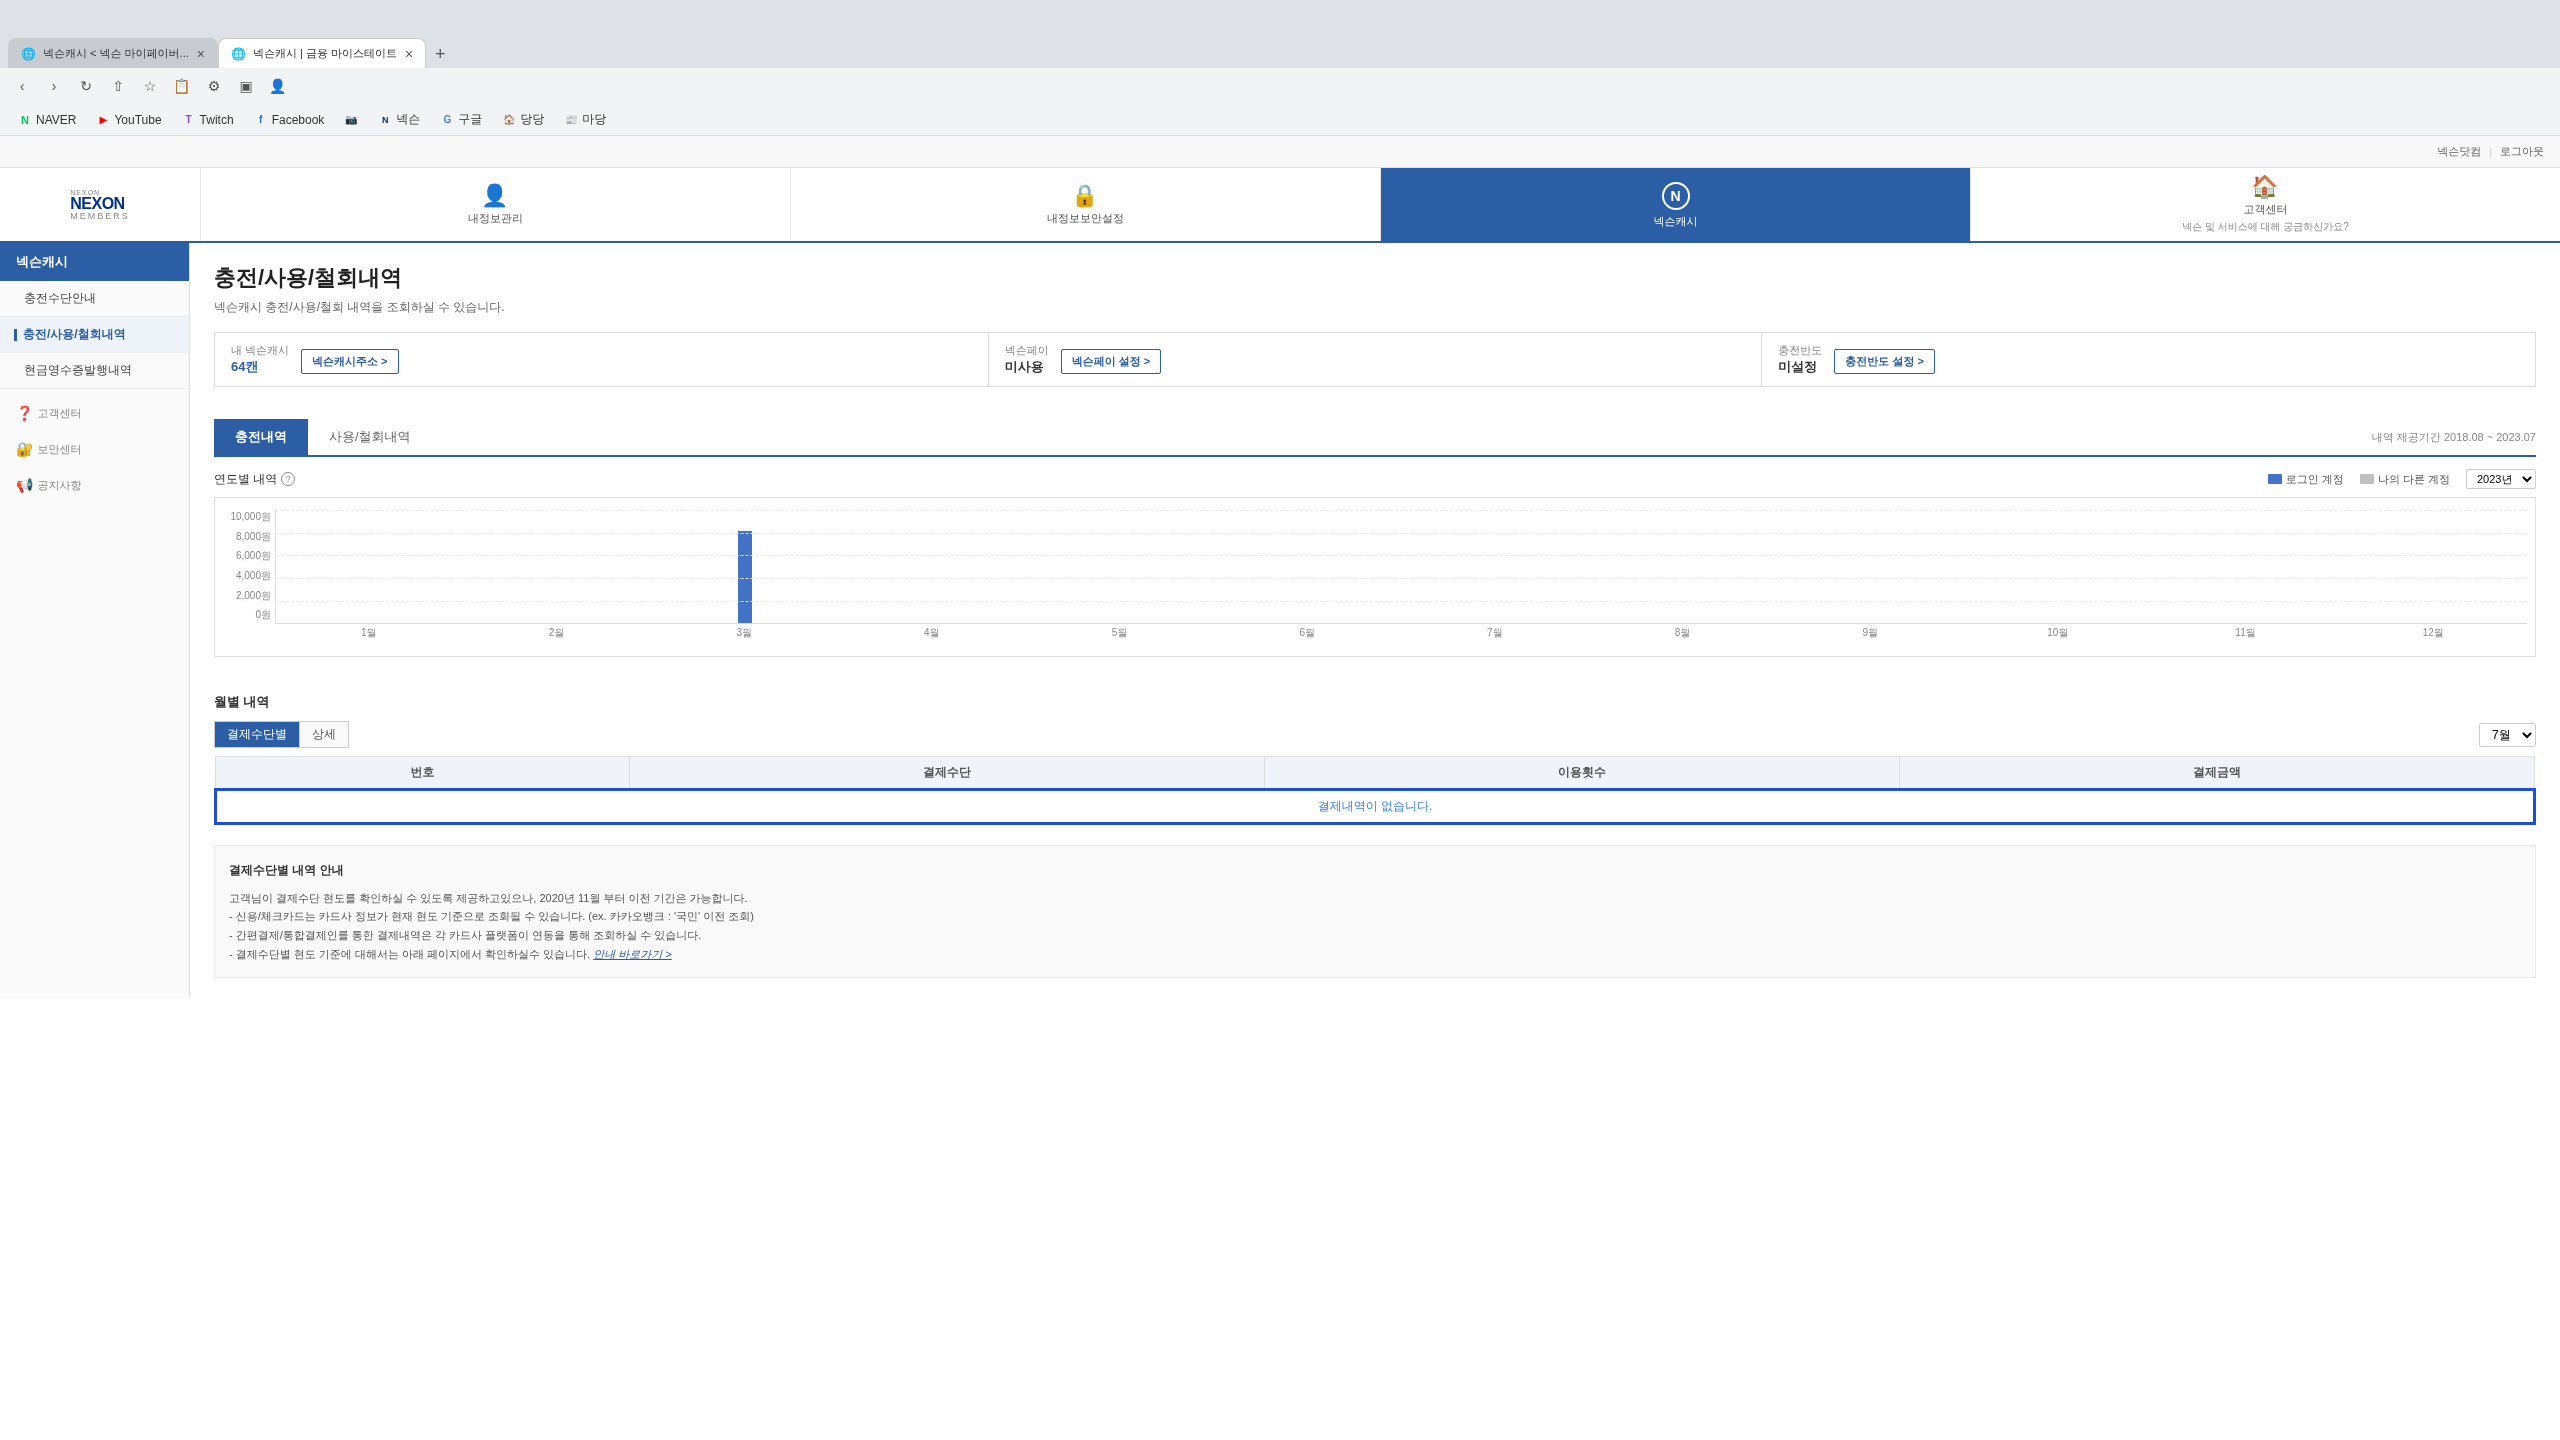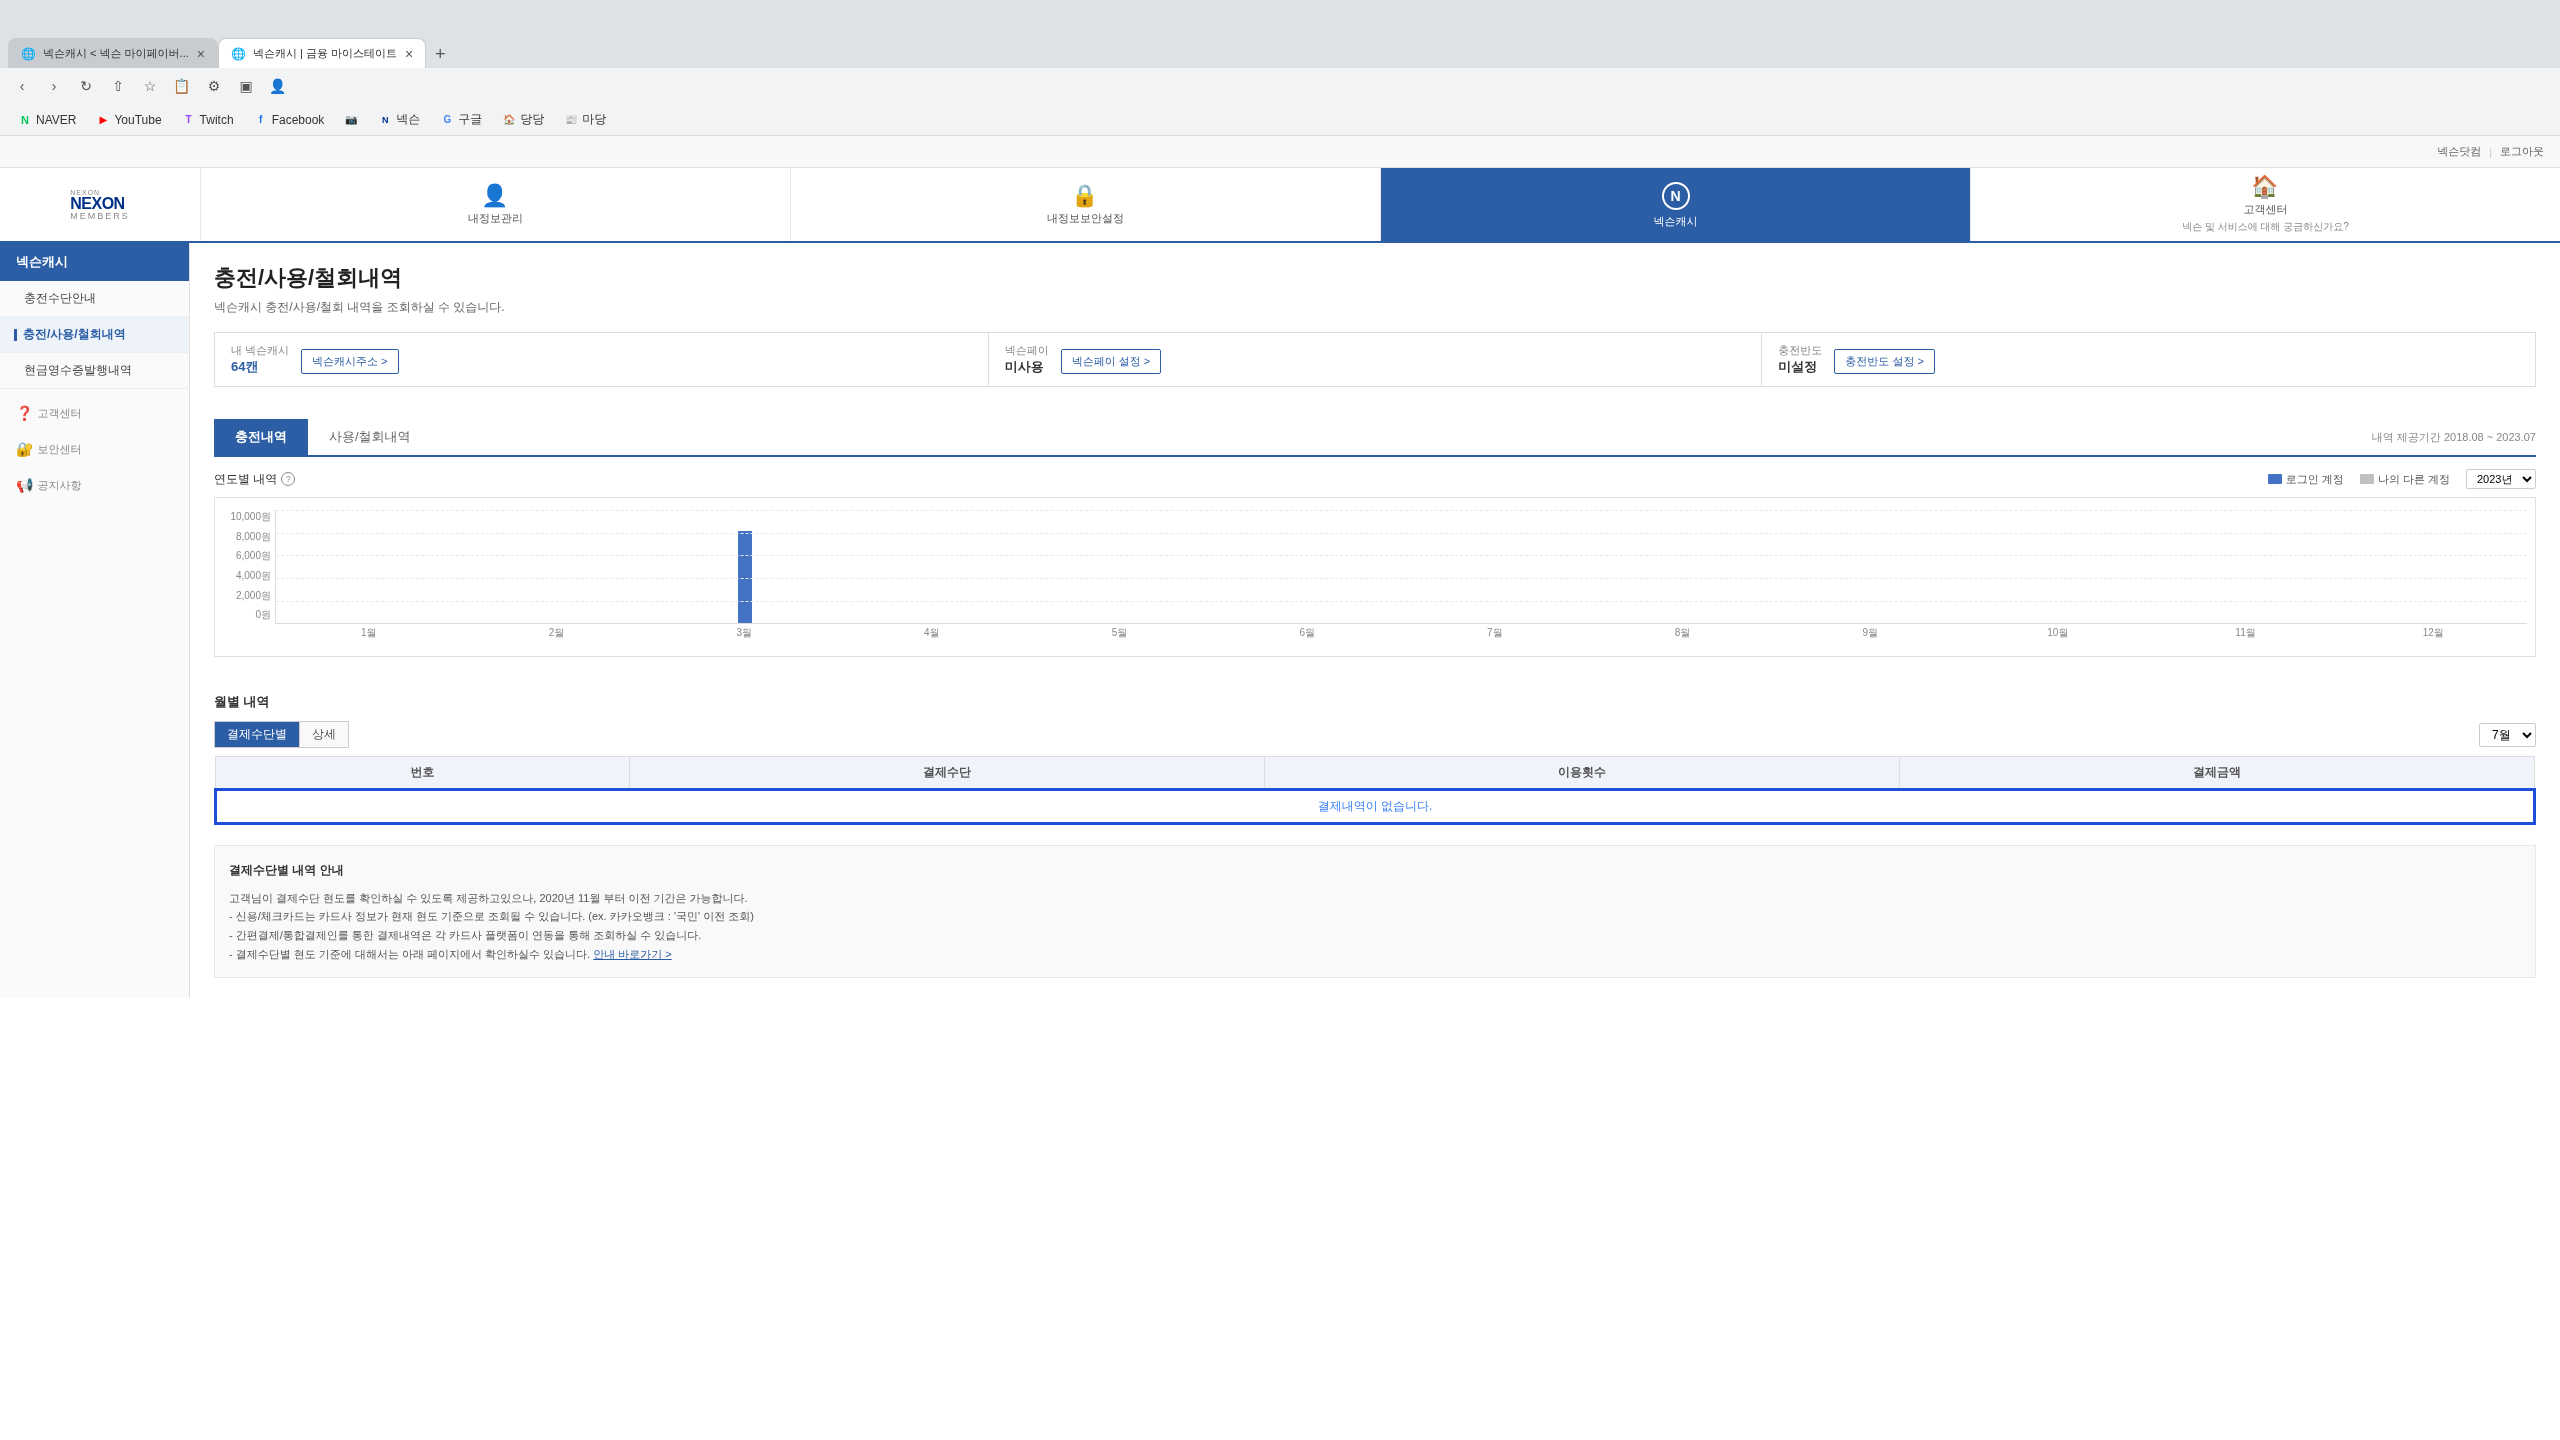--- a/index.html
+++ b/index.html
@@ -62,21 +62,21 @@
     .page-title { font-size: 22px; font-weight: bold; color: #222; margin-bottom: 6px; }
     .page-desc { font-size: 12px; color: #666; margin-bottom: 16px; }
     
     
     .summary-bar { display: flex; border: 1px solid #ddd; margin-bottom: 32px; }
     .summary-item { flex: 1; display: flex; align-items: center; padding: 10px 16px; gap: 12px; border-right: 1px solid #ddd; }
     .summary-item:last-child { border-right: none; }
     .summary-label { font-size: 11px; color: #888; }
     .summary-value { font-size: 13px; font-weight: bold; color: #333; }
     .summary-value span { color: #2c5ea5; }
-    .summary-btn { display: inline-block; margin-top: 4px; padding: 4px 10px; border: 1px solid #2c5ea5; color: #2c5ea5; font-size: 11px; cursor: pointer; border-radius: 2px; text-align: center; }
+    .summary-btn { display: inline-block; margin-top: 4px; padding: 4px 10px; border: 1px solid #2c5ea5; color: #2c5ea5; font-size: 11px; cursor: pointer; border-radius: 2px; text-align: center; font-weight: bold; }
     .summary-col { display: flex; flex-direction: column; }
     
     
     .tab-bar { display: flex; border-bottom: 2px solid #2c5ea5; margin-bottom: 12px; }
     .tab { padding: 8px 20px; font-size: 13px; cursor: pointer; color: #666; border: 1px solid transparent; }
     .tab.active { background: #2c5ea5; color: #fff; border-color: #2c5ea5; font-weight: bold; }
     .tab-date { font-size: 11px; color: #888; margin-left: auto; display: flex; align-items: center; }
     
     
     .chart-section { margin-bottom: 36px; }
@@ -100,21 +100,21 @@
     .month-select { padding: 3px 8px; border: 1px solid #ccc; border-radius: 2px; font-size: 12px; background: #fff; }
     
     .data-table { width: 100%; border-collapse: collapse; }
     .data-table th { background: #f0f4fa; border: 1px solid #ddd; padding: 7px 10px; font-size: 12px; color: #555; font-weight: bold; text-align: center; }
     .data-table td { border: 3px solid #1d4ed8; padding: 7px 10px; font-size: 12px; color: #3b82f6; }
     .empty-msg { text-align: center; padding: 40px; font-size: 13px; color: #666; }
     
     
     .info-section { margin-top: 20px; padding: 14px; background: #f9f9f9; border: 1px solid #e8e8e8; font-size: 11px; color: #555; line-height: 1.7; }
     .info-title { font-size: 12px; font-weight: bold; color: #333; margin-bottom: 8px; }
-    .info-link { color: #2c5ea5; text-decoration: underline; cursor: pointer; }
+    .info-link { color: #2c5ea5; text-decoration: underline; cursor: pointer; font-style: italic; }
     
     .nexon-logo { display: flex; flex-direction: column; align-items: flex-start; line-height: 1; }
     .nexon-logo-top { font-size: 7px; color: #888; letter-spacing: 1px; font-family: Arial, sans-serif; }
     .nexon-logo-main { font-size: 16px; font-weight: bold; color: #003087; letter-spacing: -0.5px; font-family: Arial, sans-serif; }
     .nexon-logo-sub { font-size: 9px; color: #888; letter-spacing: 2px; font-family: Arial, sans-serif; }
     
     .info-circle { width: 14px; height: 14px; border-radius: 50%; border: 1px solid #888; display: inline-flex; align-items: center; justify-content: center; font-size: 9px; color: #888; cursor: pointer; }
   </style>
 </head>
 <body>

